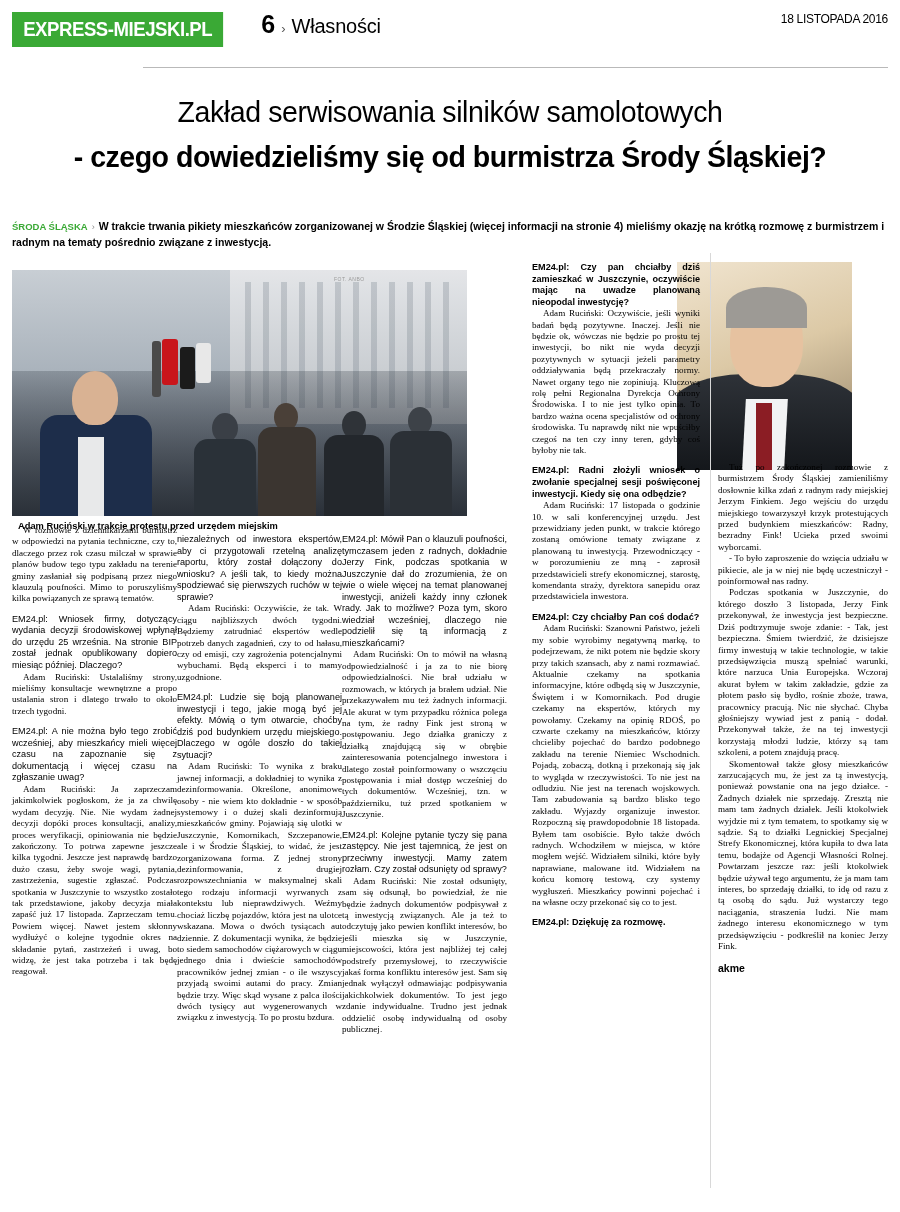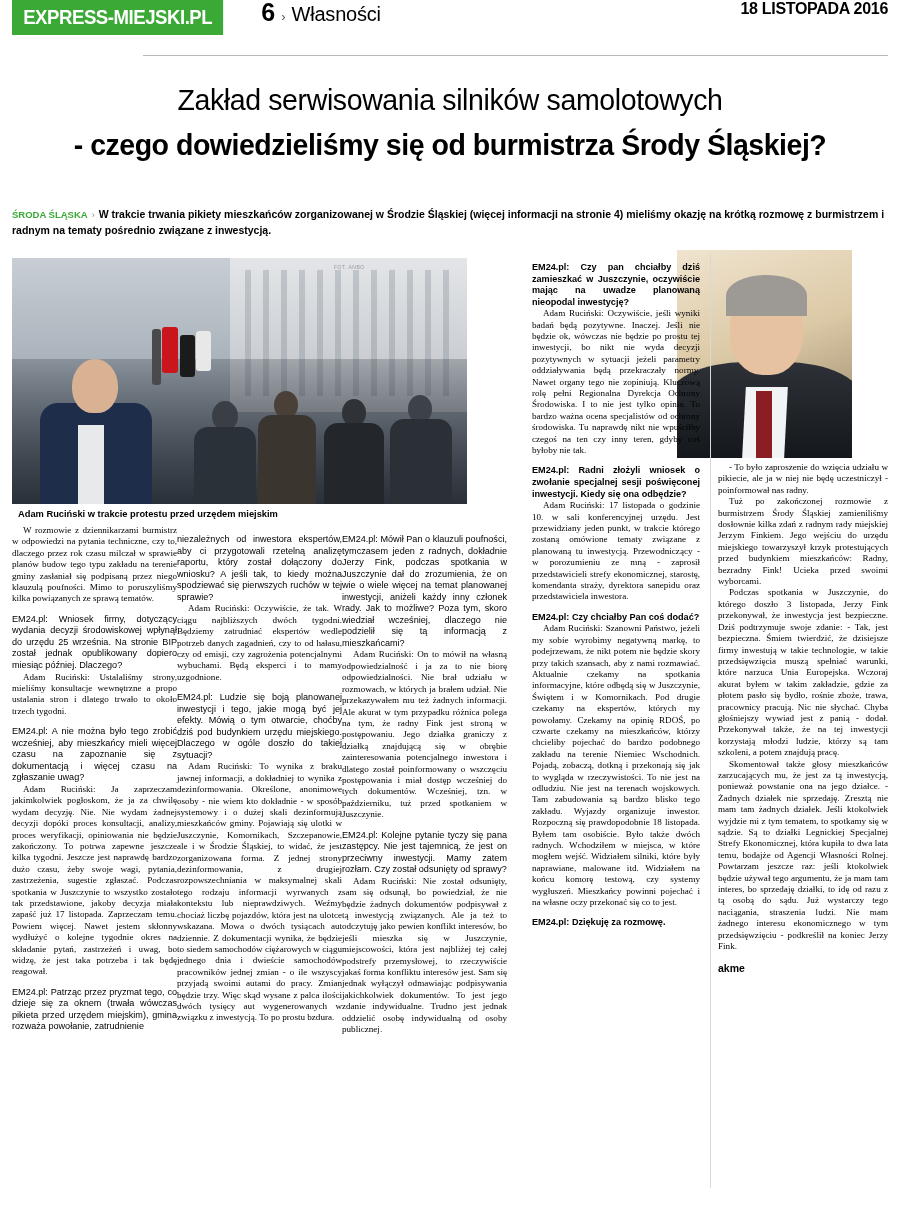--- a/index.html
+++ b/index.html
@@ -1,28 +1,28 @@
 <!DOCTYPE html>
 <html><head>
 <meta charset="utf-8">
 <style>
   html,body{margin:0;padding:0;background:#ffffff;}
   body{width:900px;height:1212px;font-family:"Liberation Sans",sans-serif;color:#000;position:relative;overflow:hidden;}
 
   .page{width:900px;height:1212px;position:relative;box-sizing:border-box;padding:0 12px;}
 
   
-  .masthead{display:flex;align-items:flex-start;height:46px;}
+  .masthead{display:flex;align-items:flex-start;padding-top:12px;height:46px;}
   .brandbox{background:#3aa935;color:#fff;font-weight:bold;font-size:20px;letter-spacing:-0.5px;
             padding:7px 12px 8px 12px;line-height:1;transform:scaleX(0.93);transform-origin:left center;}
   .sectionwrap{margin-left:22px;display:flex;align-items:baseline;flex:1;}
   .pagenum{font-size:25px;font-weight:bold;line-height:1;}
   .chev{font-size:13px;margin:0 6px;color:#555;}
   .sectionname{font-size:20px;font-weight:400;letter-spacing:-0.2px;}
-  .issuedate{font-size:16px;font-weight:bold;letter-spacing:-0.3px;white-space:nowrap;align-self:baseline;}
+  .issuedate{font-size:12px;font-weight:normal;letter-spacing:-0.3px;white-space:nowrap;align-self:baseline;}
   .rule{height:1px;background:#b9b9b9;margin:9px 0 0 131px;}
 
   
   .headline{text-align:center;margin-top:26px;}
   .hl1{font-size:30px;font-weight:400;letter-spacing:-0.4px;line-height:1.18;transform:scaleX(0.95);}
   .hl2{font-size:30px;font-weight:bold;letter-spacing:-0.5px;line-height:1.2;margin-top:10px;transform:scaleX(0.95);}
 
   
   .lead{margin-top:44px;font-size:10.5px;line-height:1.45;text-align:left;}
   .kicker{color:#3aa935;font-weight:bold;font-size:9.5px;letter-spacing:0px;}
@@ -154,21 +154,20 @@
 
   <div class="vline"></div>
 
   <div class="cols">
     <div class="col" id="col1">
         <p class="a">W rozmowie z dziennikarzami burmistrz w odpowiedzi na pytania techniczne, czy to, dlaczego przez rok czasu milczał w sprawie planów budow tego typu zakładu na terenie gminy zasłaniał się podpisaną przez niego klauzulą poufności. Mimo to poruszyliśmy kilka powiązanych ze sprawą tematów.</p>
         <p class="q">EM24.pl: Wniosek firmy, dotyczący wydania decyzji środowiskowej wpłynął do urzędu 25 września. Na stronie BIP został jednak opublikowany dopiero miesiąc później. Dlaczego?</p>
         <p class="a">Adam Ruciński: Ustalaliśmy strony, mieliśmy konsultacje wewnętrzne a propo ustalania stron i dlatego trwało to około trzech tygodni.</p>
         <p class="q">EM24.pl: A nie można było tego zrobić wcześniej, aby mieszkańcy mieli więcej czasu na zapoznanie się z dokumentacją i więcej czasu na zgłaszanie uwag?</p>
         <p class="a">Adam Ruciński: Ja zaprzeczam jakimkolwiek pogłoskom, że ja za chwilę wydam decyzję. Nie. Nie wydam żadnej decyzji dopóki proces konsultacji, analizy, proces weryfikacji, opiniowania nie będzie zakończony. To potrwa zapewne jeszcze kilka tygodni. Jeszcze jest naprawdę bardzo dużo czasu, żeby swoje wagi, pytania, zastrzeżenia, sugestie zgłaszać. Podczas spotkania w Juszczynie to wszystko zostało tak przedstawione, jakoby decyzja miała zapaść już 17 listopada. Zaprzeczam temu. Powiem więcej. Nawet jestem skłonny wydłużyć o kolejne tygodnie okres na składanie pytań, zastrzeżeń i uwag, bo widzę, że jest taka potrzeba i tak będę reagował.</p>
-        <p class="q">EM24.pl: Patrząc przez pryzmat tego, co dzieje się za oknem (trwała wówczas pikieta przed urzędem miejskim), gmina rozważa powołanie, zatrudnienie</p>
       </div>
     <div class="col" id="col2">
         <p class="q">niezależnych od inwestora ekspertów, aby ci przygotowali rzetelną analizę raportu, który został dołączony do wniosku? A jeśli tak, to kiedy można spodziewać się pierwszych ruchów w tej sprawie?</p>
         <p class="a">Adam Ruciński: Oczywiście, że tak. W ciągu najbliższych dwóch tygodni. Będziemy zatrudniać ekspertów wedle potrzeb danych zagadnień, czy to od hałasu, czy od emisji, czy zagrożenia potencjalnymi wybuchami. Będą eksperci i to mamy uzgodnione.</p>
         <p class="q">EM24.pl: Ludzie się boją planowanej inwestycji i tego, jakie mogą być jej efekty. Mówią o tym otwarcie, choćby dziś pod budynkiem urzędu miejskiego. Dlaczego w ogóle doszło do takiej sytuacji?</p>
         <p class="a">Adam Ruciński: To wynika z braku jawnej informacji, a dokładniej to wynika z dezinformowania. Określone, anonimowe osoby - nie wiem kto dokładnie - w sposób systemowy i o dużej skali dezinformują mieszkańców gminy. Pojawiają się ulotki w Juszczynie, Komornikach, Szczepanowie, ale i w Środzie Śląskiej, to widać, że jest zorganizowana forma. Z jednej strony dezinformowania, z drugiej rozpowszechniania w maksymalnej skali tego rodzaju informacji wyrwanych z kontekstu lub nieprawdziwych. Weźmy chociaż liczbę pojazdów, która jest na ulotce wskazana. Mowa o dwóch tysiącach aut dziennie. Z dokumentacji wynika, że będzie to siedem samochodów ciężarowych w ciągu jednego dnia i dwieście samochodów pracowników jednej zmian - o ile wszyscy przyjadą swoimi autami do pracy. Zmian będzie trzy. Więc skąd wysane z palca ilości dwóch tysięcy aut wygenerowanych w związku z inwestycją. To po prostu bzdura.</p>
       </div>
     <div class="col" id="col3">
         <p class="q">EM24.pl: Mówił Pan o klauzuli poufności, tymczasem jeden z radnych, dokładnie Jerzy Fink, podczas spotkania w Juszczynie dał do zrozumienia, że on wie o wiele więcej na temat planowanej inwestycji, aniżeli każdy inny członek rady. Jak to możliwe? Poza tym, skoro wiedział wcześniej, dlaczego nie podzielił się tą informacją z mieszkańcami?</p>
         <p class="a">Adam Ruciński: On to mówił na własną odpowiedzialność i ja za to nie biorę odpowiedzialności. Nie brał udziału w rozmowach, w których ja brałem udział. Nie przekazywałem mu też żadnych informacji. Ale akurat w tym przypadku różnica polega na tym, że radny Fink jest stroną w postępowaniu. Jego działka graniczy z działką znajdującą się w obrębie zainteresowania potencjalnego inwestora i dlatego został poinformowany o wszczęciu postępowania i miał dostęp wcześniej do tych dokumentów. Wcześniej, tzn. w październiku, tuż przed spotkaniem w Juszczynie.</p>
@@ -182,21 +181,21 @@
       <p class="a">Adam Ruciński: Oczywiście, jeśli wyniki badań będą pozytywne. Inaczej. Jeśli nie będzie ok, wówczas nie będzie po prostu tej inwestycji, bo nikt nie wyda decyzji pozytywnych w sytuacji jeżeli parametry oddziaływania będą przekraczały normy. Nawet organy tego nie zopiniują. Kluczową rolę pełni Regionalna Dyrekcja Ochrony Środowiska. I to nie jest tylko opinia. To bardzo ważna ocena specjalistów od ochrony środowiska. Tu naprawdę nikt nie wpuściłby czegoś na ten czy inny teren, gdyby coś byłoby nie tak.</p>
       <p class="q">EM24.pl: Radni złożyli wniosek o zwołanie specjalnej sesji poświęconej inwestycji. Kiedy się ona odbędzie?</p>
       <p class="a">Adam Ruciński: 17 listopada o godzinie 10. w sali konferencyjnej urzędu. Jest przewidziany jeden punkt, w trakcie którego zostaną omówione tematy związane z planowaną tu inwestycją. Przewodniczący - w porozumieniu ze mną - zaprosił przedstawicieli strefy ekonomicznej, starostę, komendanta straży, dyrektora sanepidu oraz przedstawiciela inwestora.</p>
       <p class="q">EM24.pl: Czy chciałby Pan coś dodać?</p>
       <p class="a">Adam Ruciński: Szanowni Państwo, jeżeli my sobie wyrobimy negatywną markę, to podejrzewam, że nikt potem nie będzie skory przy takich szansach, aby z nami rozmawiać. Aktualnie czekamy na spotkania informacyjne, które odbędą się w Juszczynie, Świętem i w Komornikach. Pod drugie czekamy na ekspertów, których my powołamy. Czekamy na opinię RDOŚ, po czwarte czekamy na mieszkańców, którzy chcieliby pojechać do bardzo podobnego zakładu na terenie Niemiec Wschodnich. Pojadą, zobaczą, dotkną i przekonają się jak to wygląda w rzeczywistości. To nie jest na odludziu. Nie jest na terenach wojskowych. Tam zabudowania są bardzo blisko tego zakładu. Wyjazdy organizuje inwestor. Rozpoczną się prawdopodobnie 18 listopada. Byłem tam osobiście. Było także dwóch radnych. Wchodziłem w miejsca, w które mogłem wejść. Widziałem silniki, które były naprawiane, malowane itd. Widziałem na końcu komorę testową, czy systemy wygłuszeń. Mieszkańcy powinni pojechać i na własne oczy przekonać się co to jest.</p>
       <p class="q">EM24.pl: Dziękuję za rozmowę.</p>
     </div>
 
   <div class="col5" id="col5">
     <div id="col5-body">
+        <p class="a">Tuż po zakończonej rozmowie z burmistrzem Środy Śląskiej zamieniliśmy dosłownie kilka zdań z radnym rady miejskiej Jerzym Finkiem. Jego wejściu do urzędu miejskiego towarzyszył krzyk protestujących przed budynkiem mieszkańców: Radny, bezradny Fink! Ucieka przed swoimi wyborcami.</p>
         <p class="a">- To było zaproszenie do wzięcia udziału w pikiecie, ale ja w niej nie będę uczestniczył - poinformował nas radny.</p>
-        <p class="a">Tuż po zakończonej rozmowie z burmistrzem Środy Śląskiej zamieniliśmy dosłownie kilka zdań z radnym rady miejskiej Jerzym Finkiem. Jego wejściu do urzędu miejskiego towarzyszył krzyk protestujących przed budynkiem mieszkańców: Radny, bezradny Fink! Ucieka przed swoimi wyborcami.</p>
         <p class="a">Podczas spotkania w Juszczynie, do którego doszło 3 listopada, Jerzy Fink przekonywał, że inwestycja jest bezpieczne. Dziś podtrzymuje swoje zdanie: - Tak, jest bezpieczna. Śmiem twierdzić, że dzisiejsze firmy inwestują w takie technologie, w takie przedsięwzięcia muszą spełniać warunki, które narzuca Unia Europejska. Wczoraj akurat byłem w takim zakładzie, gdzie za płotem pasło się bydło, rośnie zboże, trawa, pracownicy pracują. Nic nie słychać. Chyba głośniejszy wywiad jest z panią - dodał. Przekonywał także, że na tej inwestycji korzystają młodzi ludzie, którzy są tam szkoleni, a potem znajdują pracę.</p>
         <p class="a">Skomentował także głosy mieszkańców zarzucających mu, że jest za tą inwestycją, ponieważ powstanie ona na jego działce. - Żadnych działek nie sprzedaję. Zresztą nie mam tam żadnych działek. Jeśli ktokolwiek wyjdzie mi z tym tematem, to spotkamy się w sądzie. Są to działki Legnickiej Specjalnej Strefy Ekonomicznej, która kupiła to dwa lata temu, bodajże od Agencji Własności Rolnej. Powtarzam jeszcze raz: jeśli ktokolwiek będzie używał tego argumentu, że ja mam tam interes, bo sprzedaję działki, to idę od razu z tą osobą do sądu. Już wystarczy tego naciągania, straszenia ludzi. Nie mam żadnego interesu ekonomicznego w tym przedsięwzięciu - podkreślił na koniec Jerzy Fink.</p>
       </div>
     <div class="byline">akme</div>
   </div>
 
 </div>
 
 </body></html>

